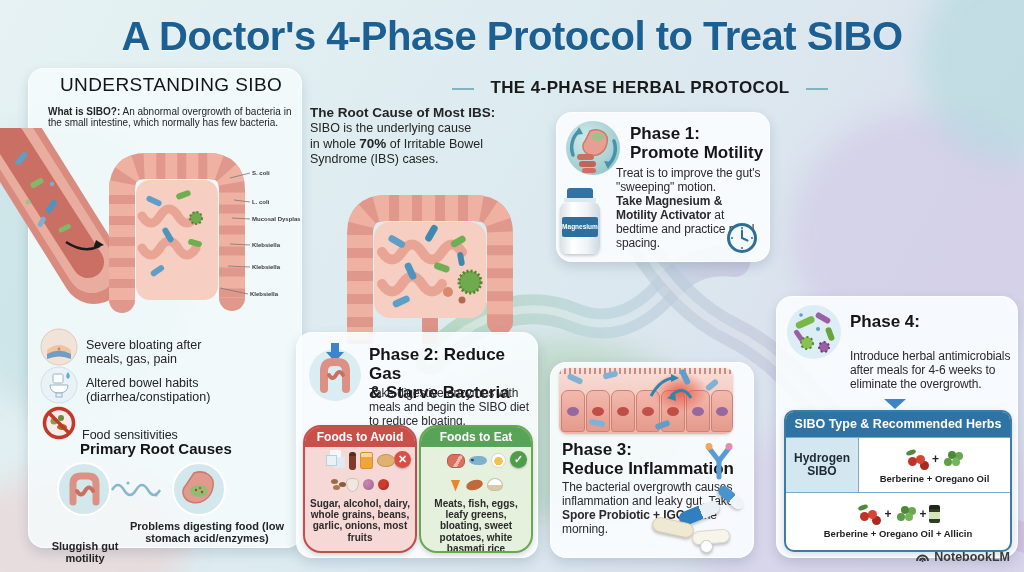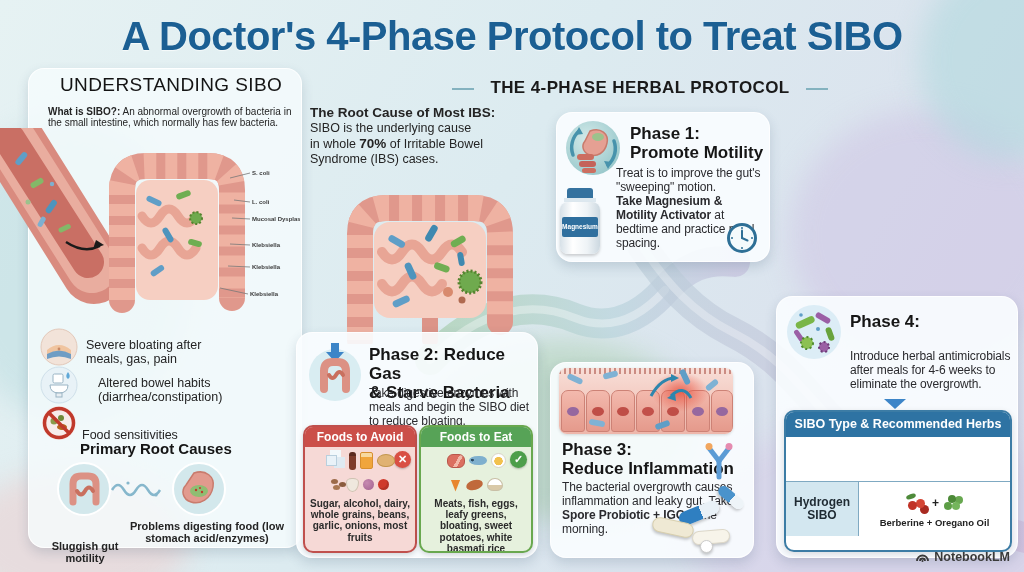--- a/index.html
+++ b/index.html
@@ -62,21 +62,21 @@
   .bottle .neck{width:32px;height:4px;margin:0 auto;background:#dde8ef;}
   .bottle .body{width:40px;height:52px;border-radius:8px;
     background:linear-gradient(90deg,#d7e1e8,#ffffff 32%,#eef3f6 68%,#ccd8e0);position:relative;box-shadow:0 2px 3px rgba(0,0,0,.18);}
   .bottle .lab{position:absolute;left:2px;right:2px;top:15px;height:20px;background:#2f6f9e;border-radius:2px;
     color:#fff;font-size:6.5px;font-weight:700;text-align:center;line-height:20px;}
 
   
   .clock{position:absolute;left:726px;top:222px;}
 
   
-  .food{position:absolute;width:110px;height:124px;border-radius:10px;overflow:hidden;box-shadow:0 2px 5px rgba(0,0,0,.15);}
+  .food{position:absolute;width:110px;height:124px;border-radius:18px;overflow:hidden;box-shadow:0 2px 5px rgba(0,0,0,.15);}
   .food .fh{height:20px;font-size:12px;font-weight:800;color:#fff;text-align:center;line-height:20px;}
   .food.avoid{left:6px;top:92px;background:#f6d9d6;border:2px solid #c0504d;}
   .food.avoid .fh{background:#cb4f49;}
   .food.eat{left:122px;top:92px;background:#e6f1dd;border:2px solid #69a84f;}
   .food.eat .fh{background:#57a357;}
   .food .icons{display:flex;justify-content:center;align-items:center;height:21px;margin-top:3px;}
   .food .ftxt{font-size:10px;line-height:1.12;text-align:center;color:#2a2a2a;padding:3px 3px 0 3px;font-weight:600;}
   .badge{position:absolute;top:24px;width:17px;height:17px;border-radius:50%;color:#fff;
          font-size:11px;font-weight:800;text-align:center;line-height:17px;box-shadow:0 1px 2px rgba(0,0,0,.25);}
   .badge.x{right:4px;background:#d94f44;}
@@ -122,21 +122,21 @@
   .cap4{left:716px;top:492px;width:30px;height:11px;transform:rotate(40deg);
         background:linear-gradient(90deg,#4a93cc 0 55%,#eef4f8 55%);}
   .pillw{left:700px;top:540px;width:11px;height:11px;border-radius:50%;background:#fff;border:1px solid #ccc;}
 
   
   .p4-arrow{position:absolute;left:884px;top:399px;width:0;height:0;
             border-left:11px solid transparent;border-right:11px solid transparent;border-top:10px solid #3d85c8;}
   .herb-table{position:absolute;left:784px;top:410px;width:224px;height:138px;border:2px solid #3c7ca5;
               border-radius:10px;overflow:hidden;background:#fff;box-shadow:0 2px 6px rgba(0,0,0,.12);}
   .ht-head{height:25px;background:#2e73a3;color:#fff;font-size:12.5px;font-weight:800;text-align:center;line-height:25px;}
-  .ht-row{display:flex;height:54px;border-top:1.5px solid #7fa9c2;margin-top:44px;}
+  .ht-row{display:flex;height:54px;border-top:1.5px solid #7fa9c2;}
   .ht-type{width:72px;background:#d3e7f0;display:flex;align-items:center;justify-content:center;
            font-size:12px;font-weight:800;text-align:center;line-height:1.1;color:#1e2a32;border-right:1.5px solid #7fa9c2;}
   .ht-herbs{flex:1;display:flex;flex-direction:column;align-items:center;justify-content:center;}
   .ht-pics{display:flex;align-items:center;height:26px;}
   .ht-cap{font-size:9.5px;font-weight:700;color:#222;margin-top:1px;white-space:nowrap;}
   .plus{font-size:12px;font-weight:800;margin:0 2px;color:#222;}
   .berries{display:inline-block;width:26px;height:20px;position:relative;}
   .berries i{position:absolute;left:4px;top:8px;width:9px;height:9px;border-radius:50%;background:#c13327;
              box-shadow:8px -2px 0 #d44534,12px 4px 0 #a82a20;}
   .berries s{position:absolute;left:2px;top:1px;width:10px;height:5px;border-radius:50%;background:#4e8a3a;transform:rotate(-20deg);}
@@ -243,21 +243,21 @@
   </div>
 
   <div class="sym-row" style="left:40px;top:366px;">
     <svg width="38" height="38">
       <circle cx="19" cy="19" r="18" fill="#e8f2f7" stroke="#cfe0ea"></circle>
       <rect x="13" y="8" width="10" height="9" rx="1.5" fill="#fff" stroke="#9ab4c4"></rect>
       <path d="M 10 19 H 28 Q 28 27 19 27 Q 10 27 10 19 Z" fill="#fff" stroke="#9ab4c4"></path>
       <rect x="16" y="27" width="6" height="4" fill="#e8eef2" stroke="#9ab4c4"></rect>
       <path d="M 28 6 q 3.5 4.5 0 7 q -3.5 -2.5 0 -7" fill="#5fa8d8"></path>
     </svg>
-    <div class="sym-txt" style="width:170px;margin-left:20px">Altered bowel habits (diarrhea/constipation)</div>
+    <div class="sym-txt" style="width:170px;margin-left:8px">Altered bowel habits (diarrhea/constipation)</div>
   </div>
 
   <div class="sym-row" style="left:40px;top:404px;">
     <svg width="38" height="38">
       <circle cx="19" cy="19" r="17" fill="#f7ecea"></circle>
       <circle cx="14" cy="17" r="3.5" fill="#8a9a4a"></circle>
         <circle cx="21" cy="14" r="3" fill="#6f8a3a"></circle>
       <ellipse cx="22" cy="23" rx="5" ry="3" fill="#b5651d"></ellipse>
       <circle cx="19" cy="19" r="14.5" stroke="#c0392b" stroke-width="3.5" fill="none"></circle>
       <line x1="9" y1="9" x2="29" y2="29" stroke="#c0392b" stroke-width="3.5" stroke-linecap="round"></line>

